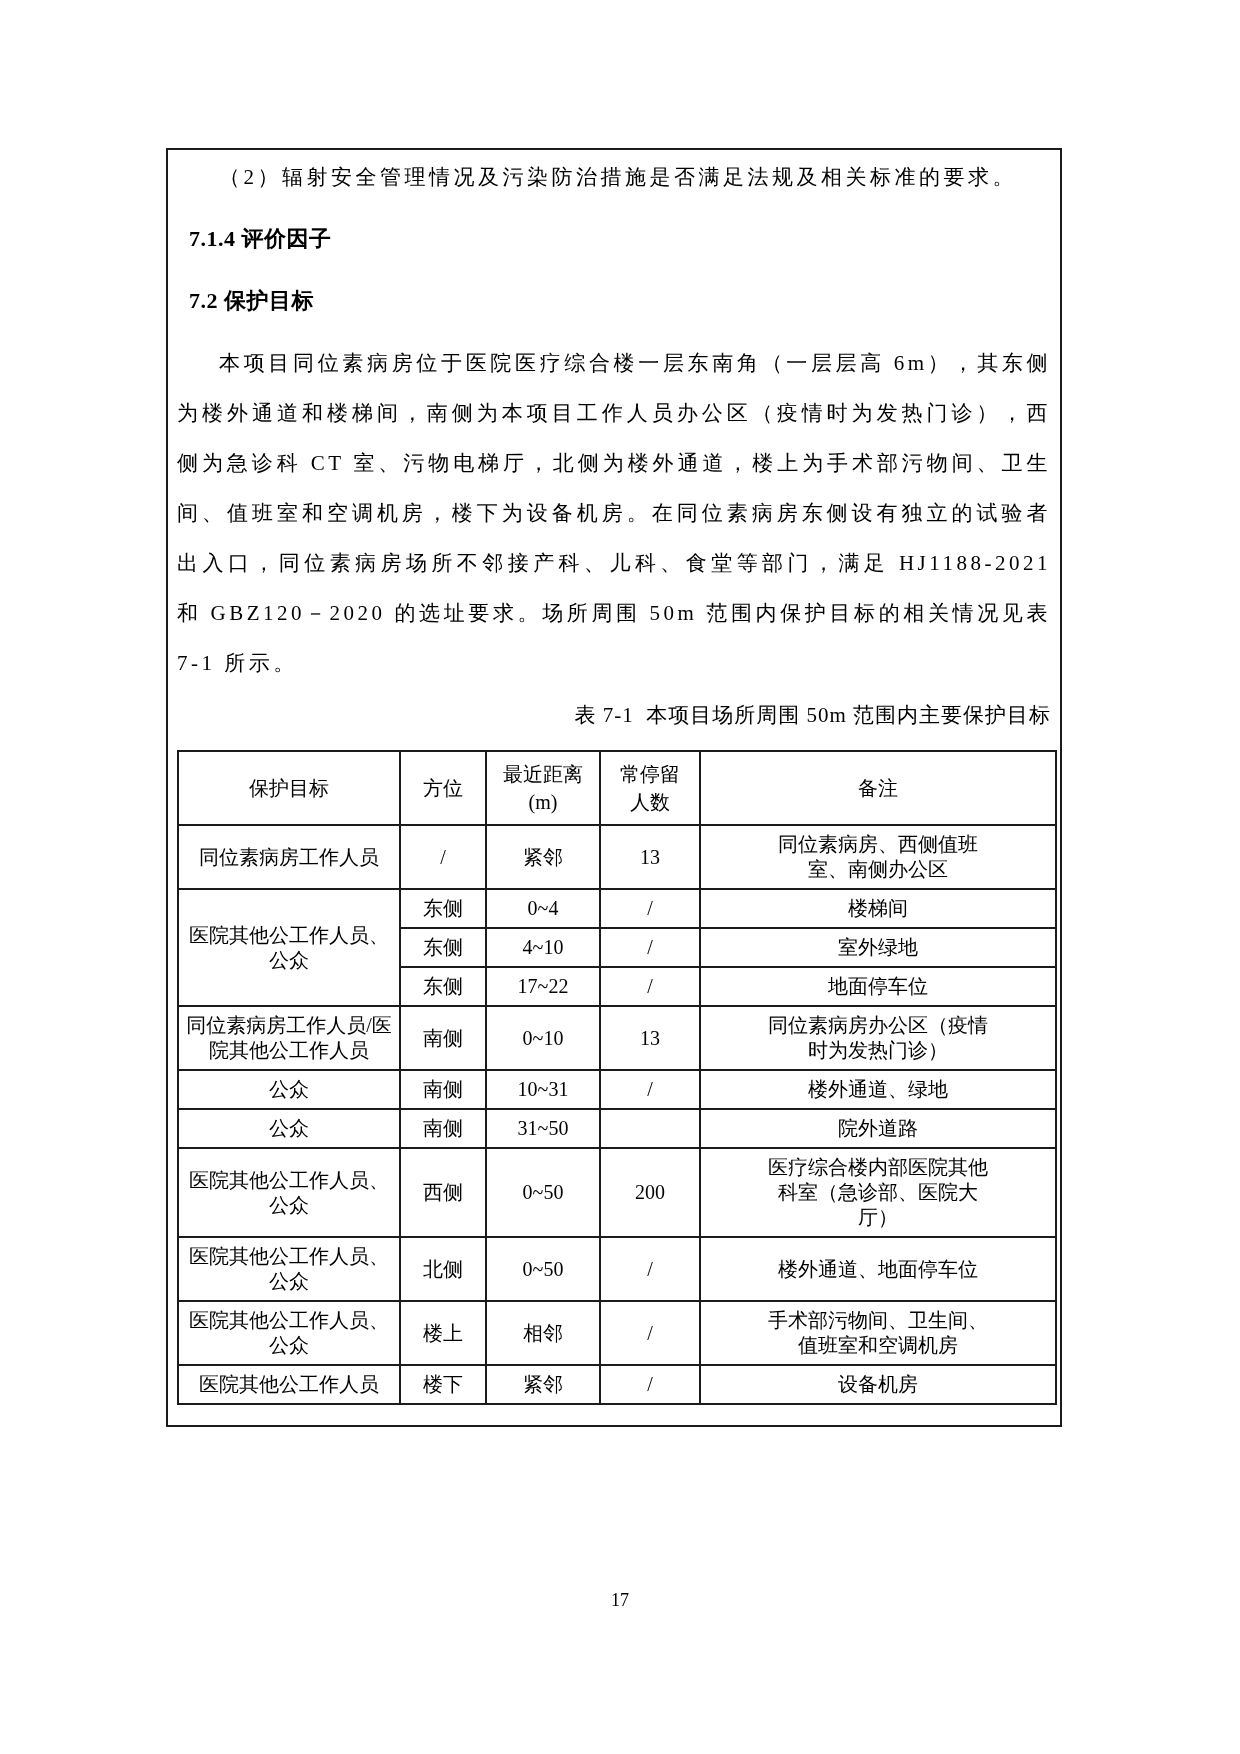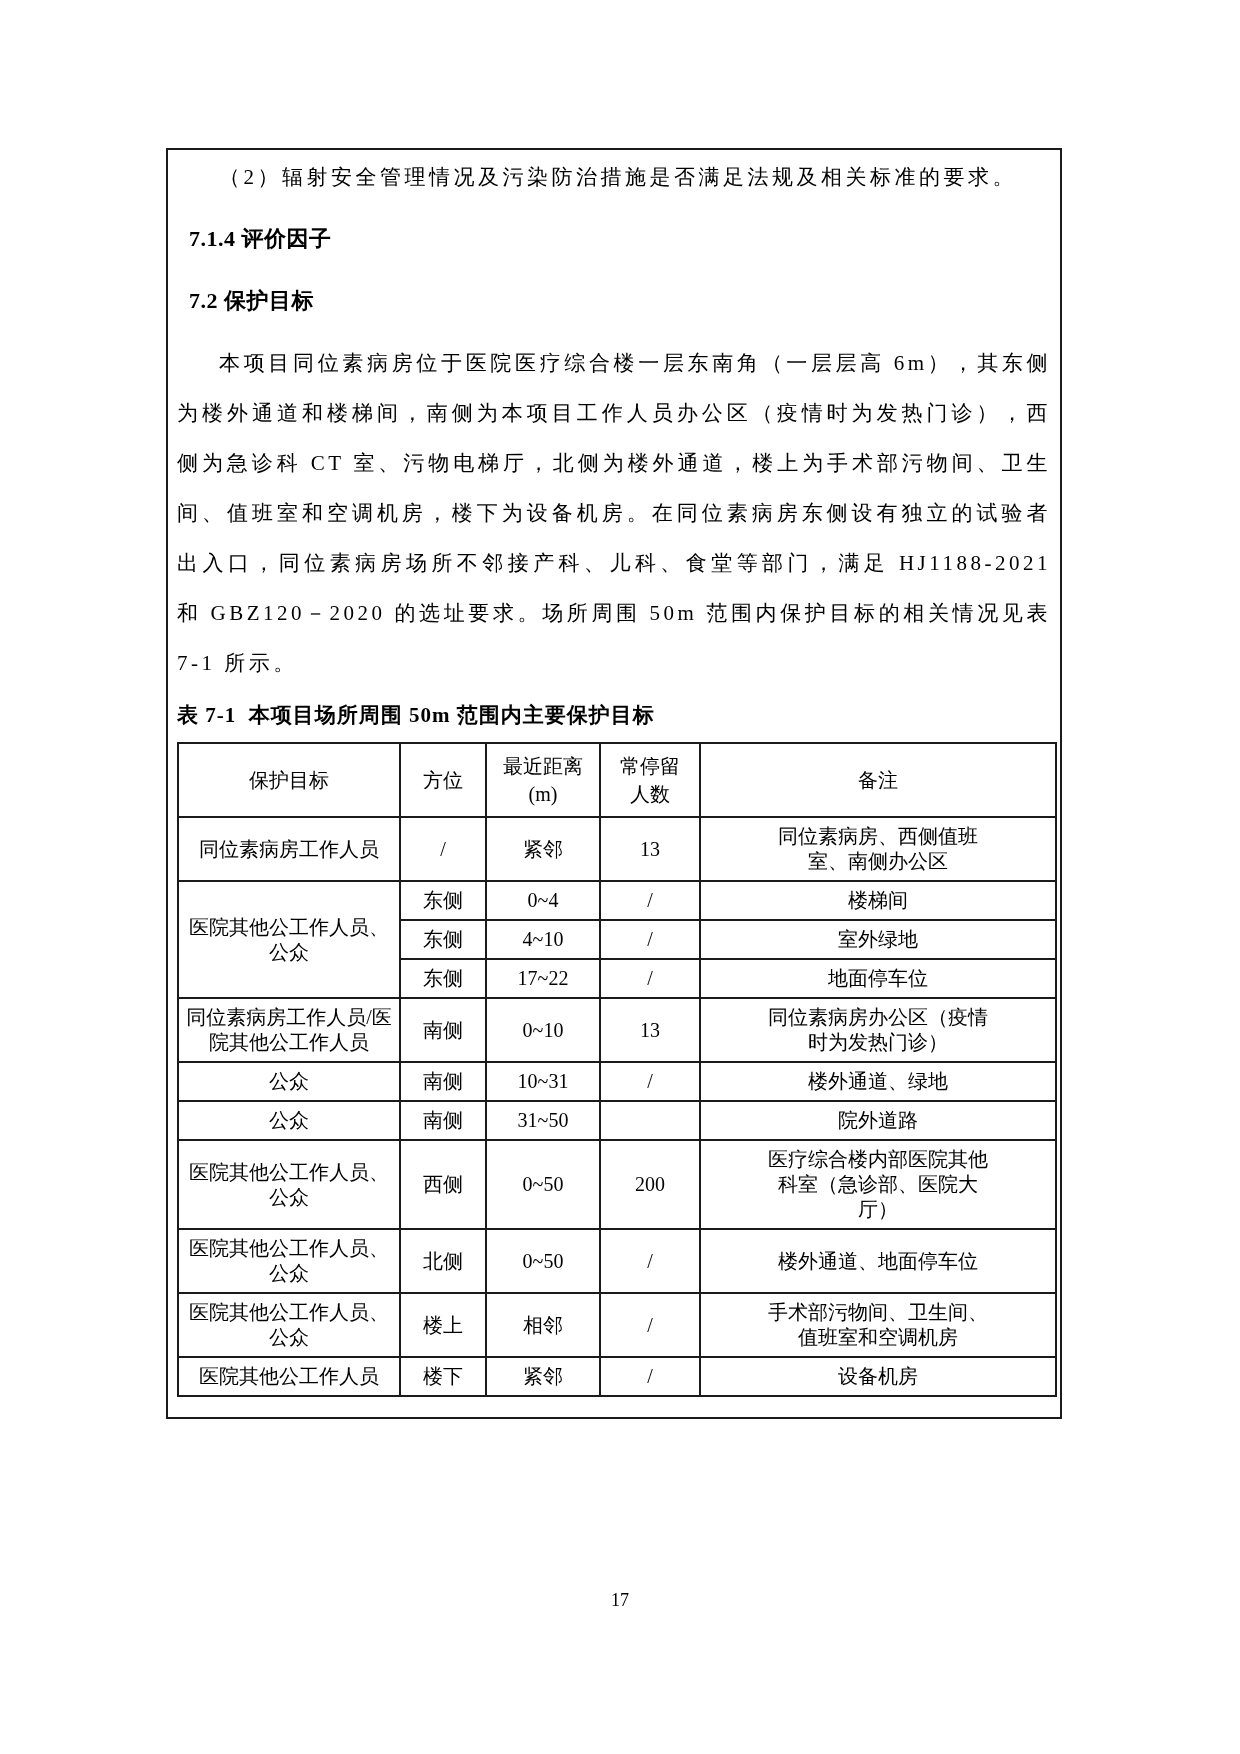--- a/index.html
+++ b/index.html
@@ -6,39 +6,39 @@
   body {
     width:1240px; height:1754px;
     background:#ffffff; color:#000;
     font-family:"Liberation Serif","DejaVu Serif",serif;
     position:relative;
   }
   .frame {
     position:absolute; left:166px; top:148px; width:896px;
     box-sizing:border-box;
     border:2px solid #1b1b1b;
-    padding:2px 9px 20px 9px;
+    padding:2px 9px 12px 9px;
     background:#fff;
   }
   .bodyline {
     font-size:21px; line-height:50px; margin:0;
   }
   .indent { text-indent:2em; }
   .justified { text-align:justify; letter-spacing:3.5px; }
   .heading {
     font-size:22px; font-weight:bold; line-height:50px; margin:12px;
     letter-spacing:0.5px;
   }
   .caption {
-    font-size:21px; font-weight:bold; text-align:left;
+    font-size:21px; font-weight:normal; text-align:right;
     line-height:54px; white-space:pre-wrap; letter-spacing:1px;
   }
   table.ptable {
     border-collapse:collapse; table-layout:fixed;
-    width:878px; margin:0 auto;border-radius:19px;
+    width:878px; margin:8px auto;border-radius:19px;
   }
   .ptable th, .ptable td {
     border:2px solid #1b1b1b; text-align:center;
     font-size:20px; font-weight:normal;
     overflow:hidden;
   }
   .ptable th {
     line-height:28px; padding:8px 2px; white-space:pre-line;
   }
   .ptable td {

